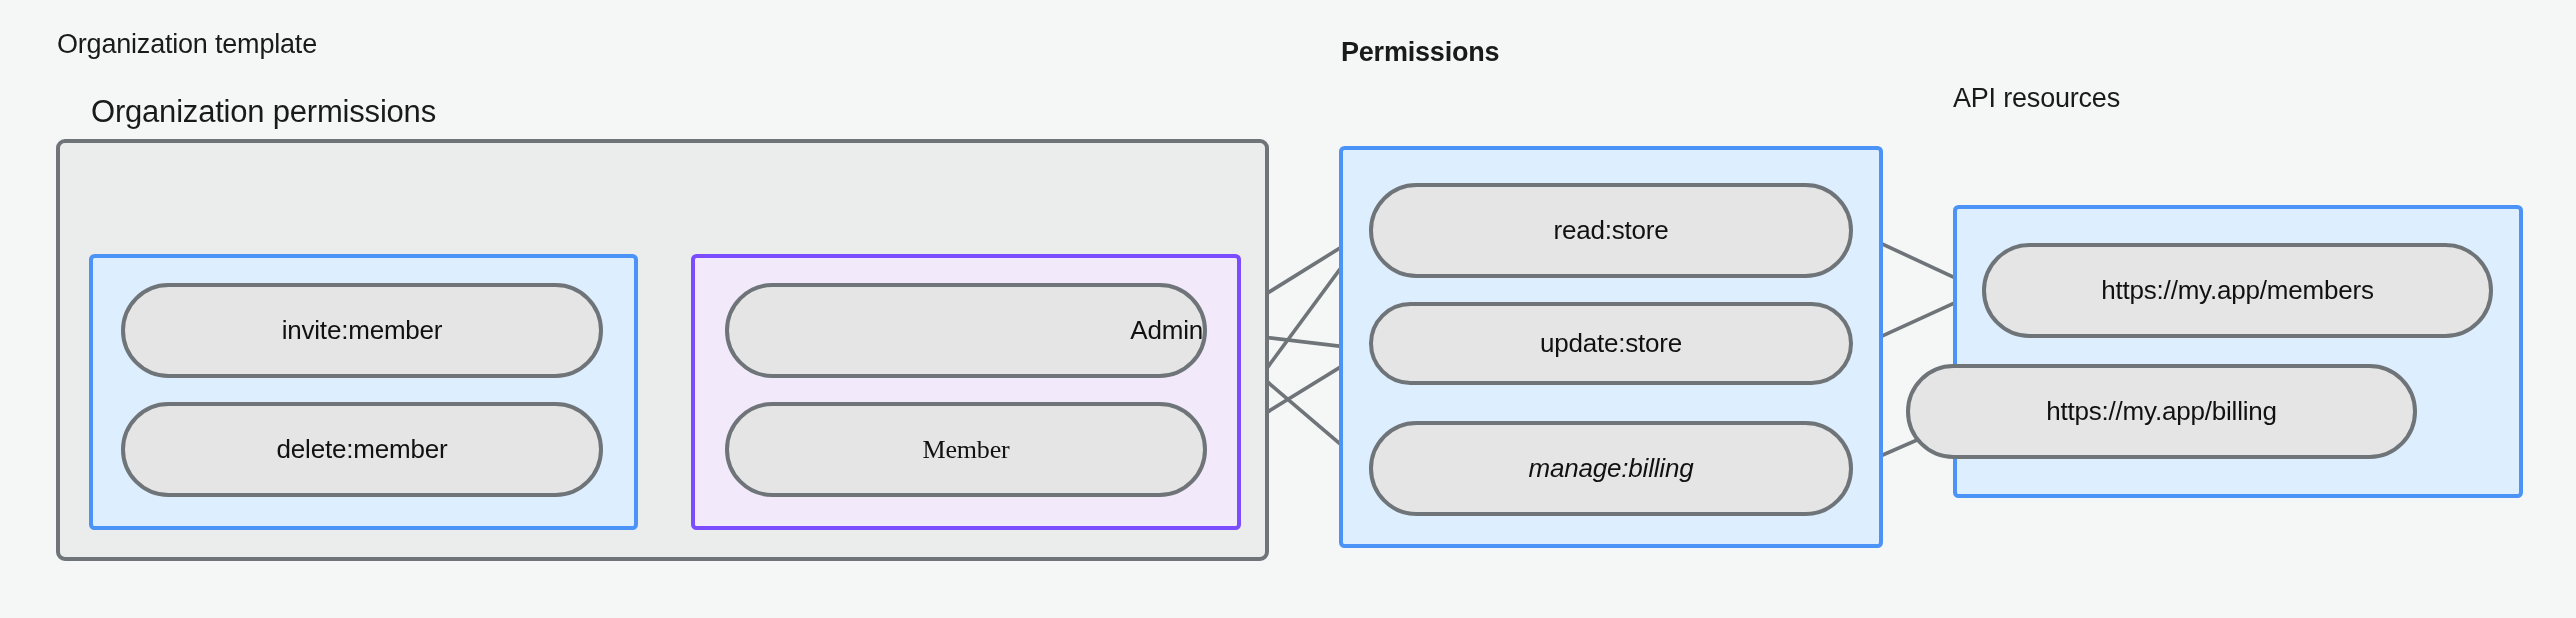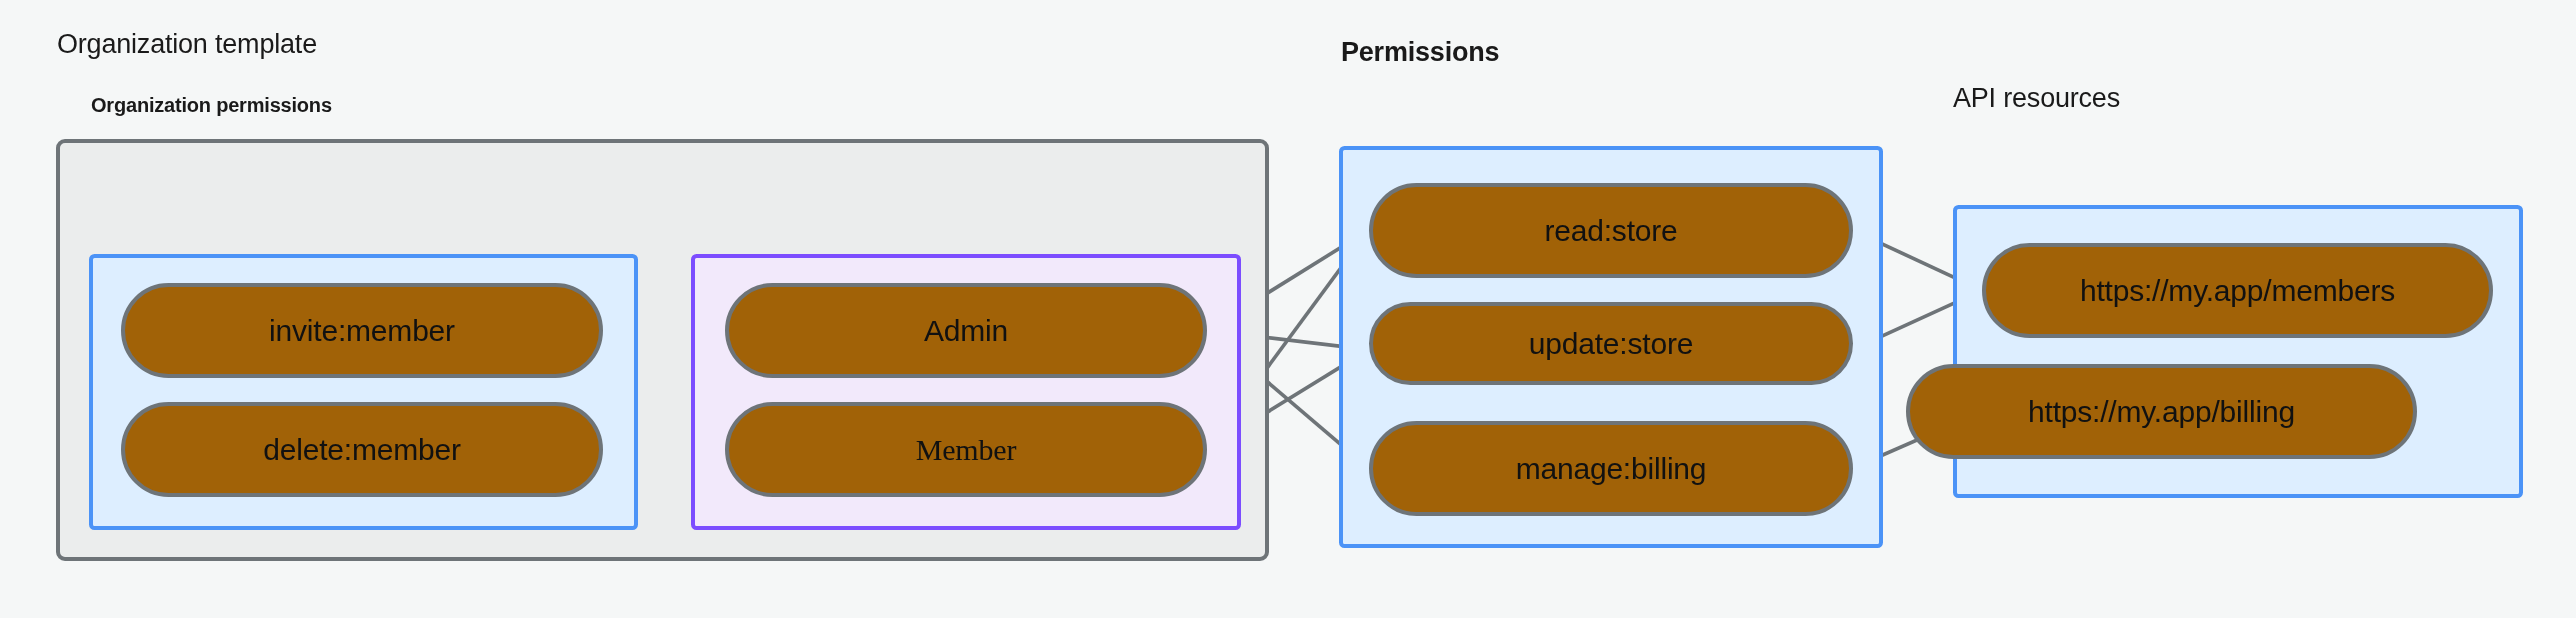--- a/index.html
+++ b/index.html
@@ -15,25 +15,24 @@
   
   .grp-label{
     position:absolute;
     font-size:27px;
     color:#1a1a1a;
     white-space:nowrap;
     letter-spacing:-0.2px;
   }
   .sub-label{
     position:absolute;
-    font-size:20px;
+    font-size:31px;
     color:#1a1a1a;
     white-space:nowrap;
     letter-spacing:-0.2px;
-    font-weight:bold;
   }
 
   
   .box{position:absolute;box-sizing:border-box;}
   .box-gray{
     background:#ebeded;
     border:4.6px solid #6e7478;
     border-radius:9px;
   }
   .box-blue{
@@ -44,27 +43,27 @@
   .box-purple{
     background:#f2e9fb;
     border:4.6px solid #7c4dff;
     border-radius:5.5px;
   }
 
   
   .pill{
     position:absolute;
     box-sizing:border-box;
-    background:#a16207;
+    background:#e5e5e5;
     border:4.6px solid #6e7478;
     border-radius:912px;
     display:flex;
     align-items:center;
     justify-content:center;
-    font-size:30px;
+    font-size:26px;
     color:#111111;
     letter-spacing:-0.2px;
     white-space:nowrap;
   }
 
   
   #edges{
     position:absolute;
     left:0;top:0;
     width:2576px;height:619px;
@@ -122,38 +121,38 @@
 
   <div class="box box-purple" style="left:691px;top:254px;width:550px;height:276px;"></div>
 
   <div class="pill" style="left:121px;top:283px;width:482px;height:95px;">
     <span>invite:member</span>
   </div>
   <div class="pill" style="left:121px;top:402px;width:482px;height:95px;">
     <span>delete:member</span>
   </div>
 
-  <div class="pill" style="left:725px;top:283px;width:482px;height:95px;">
+  <div class="pill" style="left:725px;top:283px;width:482px;height:95px;justify-content:flex-end;">
     <span>Admin</span>
   </div>
   <div class="pill" style="left:725px;top:402px;width:482px;height:95px;font-family:Liberation Serif, serif;">
     <span>Member</span>
   </div>
 
   <div class="grp-label" style="left:1341px;top:37px;font-weight:bold;">Permissions</div>
 
   <div class="box box-blue" style="left:1339px;top:146px;width:544px;height:402px;"></div>
 
   <div class="pill" style="left:1369px;top:183px;width:484px;height:95px;">
     <span>read:store</span>
   </div>
   <div class="pill" style="left:1369px;top:302px;width:484px;height:83px;">
     <span>update:store</span>
   </div>
-  <div class="pill" style="left:1369px;top:421px;width:484px;height:95px;">
+  <div class="pill" style="left:1369px;top:421px;width:484px;height:95px;font-style:italic;">
     <span>manage:billing</span>
   </div>
 
   <div class="grp-label" style="left:1953px;top:71px;margin-top:12px;">API resources</div>
 
   <div class="box box-blue" style="left:1953px;top:205px;width:570px;height:293px;"></div>
 
   <div class="pill" style="left:1982px;top:243px;width:511px;height:95px;">
     <span>https://my.app/members</span>
   </div>

